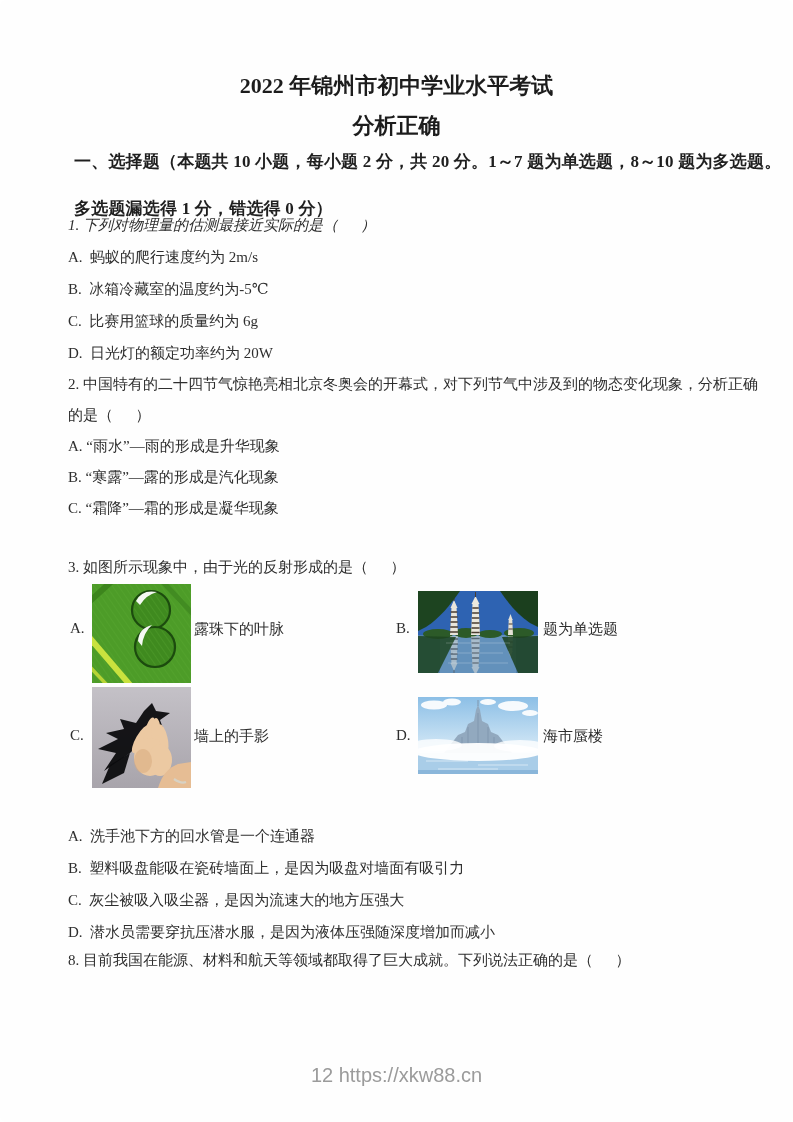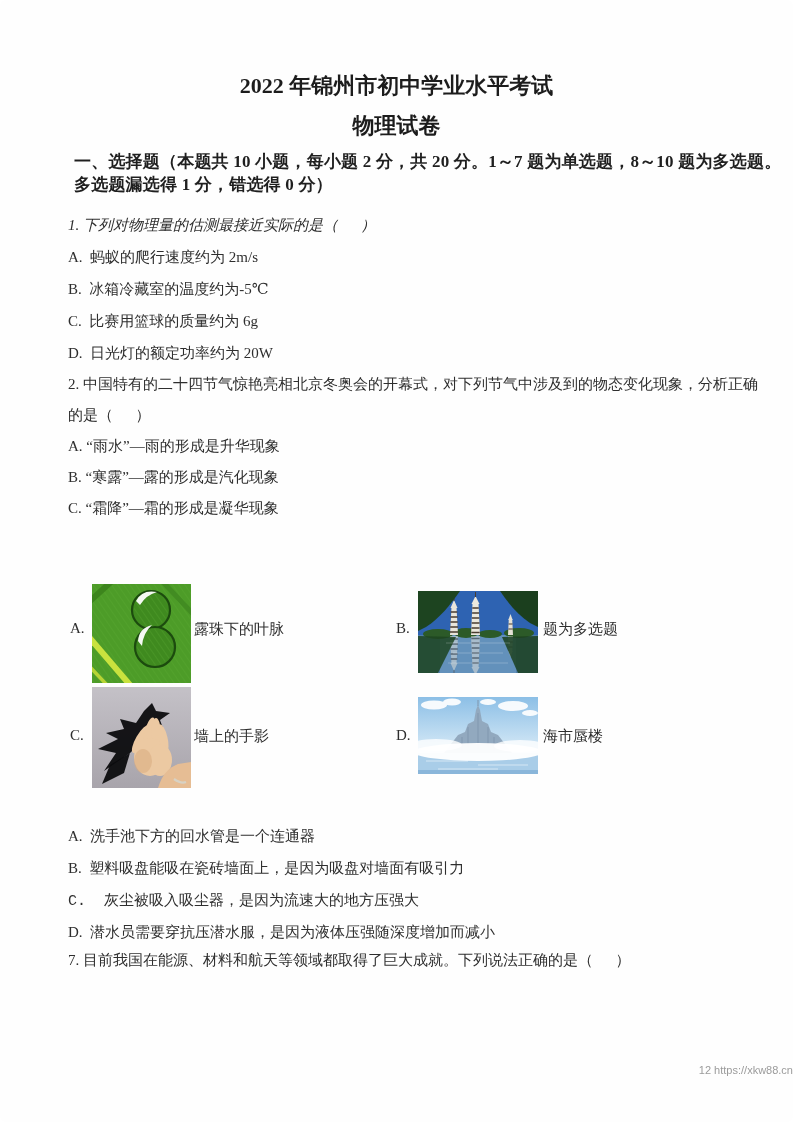--- a/index.html
+++ b/index.html
@@ -21,48 +21,49 @@
     position:absolute;left:66px;font-weight:bold;color:#1f1f1f;
     font-size:17px;white-space:pre;letter-spacing:0.2px;margin-left:8px;
   }
   .ln{
     position:absolute;left:68px;font-size:15px;color:#2e2e2e;white-space:pre;
   }
   .lbl{position:absolute;font-size:15px;color:#2e2e2e;white-space:pre;}
   .img-box{position:absolute;line-height:0;}
   .img-box svg{display:block;}
   .footer{
-    position:absolute;left:0;width:793px;top:1064px;text-align:right;
+    position:absolute;left:0;width:793px;top:1064px;text-align:center;
     font-family:"Liberation Sans","DejaVu Sans",sans-serif;
-    font-size:11px;color:#9b9b9b;white-space:pre;
+    font-size:20px;color:#9b9b9b;white-space:pre;
   }
 </style>
 </head>
 <body>
 
 <div class="page">
 
   <div class="center-line" style="top:71px;">2022 年锦州市初中学业水平考试</div>
-  <div class="center-line" style="top:111px;">物理试卷</div>
+  <div class="center-line" style="top:111px;">分析正确</div>
 
   <div class="sec" style="top:150px;">一、选择题（本题共 10 小题，每小题 2 分，共 20 分。1～7 题为单选题，8～10 题为多选题。</div>
-  <div class="sec" style="top:173px;">多选题漏选得 1 分，错选得 0 分）</div>
+  <div class="sec" style="top:197px;">多选题漏选得 1 分，错选得 0 分）</div>
 
   <div class="ln" style="top:216px;font-style:italic;">1. 下列对物理量的估测最接近实际的是（      ）</div>
   <div class="ln" style="top:248px;">A.  蚂蚁的爬行速度约为 2m/s</div>
   <div class="ln" style="top:280px;">B.  冰箱冷藏室的温度约为-5℃</div>
   <div class="ln" style="top:312px;">C.  比赛用篮球的质量约为 6g</div>
   <div class="ln" style="top:344px;">D.  日光灯的额定功率约为 20W</div>
 
   <div class="ln" style="top:375px;">2. 中国特有的二十四节气惊艳亮相北京冬奥会的开幕式，对下列节气中涉及到的物态变化现象，分析正确</div>
   <div class="ln" style="top:406px;">的是（      ）</div>
   <div class="ln" style="top:437px;">A. “雨水”—雨的形成是升华现象</div>
   <div class="ln" style="top:468px;">B. “寒露”—露的形成是汽化现象</div>
   <div class="ln" style="top:499px;">C. “霜降”—霜的形成是凝华现象</div>
 
+  <div class="ln" style="top:558px;">3. 如图所示现象中，由于光的反射形成的是（      ）</div>
 
   <div class="lbl" style="left:70px;top:620px;">A.</div>
   <div class="img-box" style="left:92px;top:584px;">
     <svg viewBox="0 0 99 99" width="99" height="99">
       <defs>
         <pattern id="ltx" width="5" height="5" patternUnits="userSpaceOnUse" patternTransform="rotate(-35)">
           <line x1="0" y1="0" x2="0" y2="5" stroke="#67b53a" stroke-width="1.2" opacity="0.55"></line>
         </pattern>
       </defs>
       <rect width="99" height="99" fill="#4d9c28"></rect>
@@ -111,21 +112,21 @@
       <path d="M120,0 H82 C90,12 100,24 112,32 L120,36 Z" fill="#1b3f1e"></path>
       <path d="M0,45 L38,46 L20,82 L0,82 Z" fill="#1d4420" opacity="0.85"></path>
       <path d="M120,45 L84,46 L100,82 L120,82 Z" fill="#1b3f1e" opacity="0.85"></path>
       <g stroke="#ffffff" stroke-width="1" opacity="0.22">
         <line x1="28" y1="52" x2="92" y2="52"></line>
         <line x1="35" y1="62" x2="85" y2="62"></line>
         <line x1="30" y1="72" x2="90" y2="72"></line>
       </g>
     </svg>
   </div>
-  <div class="lbl" style="left:543px;top:620px;">题为多选题</div>
+  <div class="lbl" style="left:543px;top:620px;">题为单选题</div>
 
   <div class="lbl" style="left:70px;top:727px;">C.</div>
   <div class="img-box" style="left:92px;top:687px;">
     <svg viewBox="0 0 99 101" width="99" height="101">
       <defs>
         <linearGradient id="wall" x1="0" y1="0" x2="0" y2="1">
           <stop offset="0" stop-color="#c4c1c7"></stop>
           <stop offset="1" stop-color="#a8a4ab"></stop>
         </linearGradient>
       </defs>
@@ -178,20 +179,20 @@
         <line x1="60" y1="68" x2="110" y2="68"></line>
         <line x1="20" y1="72" x2="80" y2="72"></line>
       </g>
       <rect y="73" width="120" height="4" fill="#8ab6da"></rect>
     </svg>
   </div>
   <div class="lbl" style="left:543px;top:727px;">海市蜃楼</div>
 
   <div class="ln" style="top:827px;">A.  洗手池下方的回水管是一个连通器</div>
   <div class="ln" style="top:859px;">B.  塑料吸盘能吸在瓷砖墙面上，是因为吸盘对墙面有吸引力</div>
-  <div class="ln" style="top:891px;font-family:Liberation Mono, monospace;">C.  灰尘被吸入吸尘器，是因为流速大的地方压强大</div>
+  <div class="ln" style="top:891px;">C.  灰尘被吸入吸尘器，是因为流速大的地方压强大</div>
   <div class="ln" style="top:923px;text-align:right;">D.  潜水员需要穿抗压潜水服，是因为液体压强随深度增加而减小</div>
 
-  <div class="ln" style="top:951px;">7. 目前我国在能源、材料和航天等领域都取得了巨大成就。下列说法正确的是（      ）</div>
+  <div class="ln" style="top:951px;">8. 目前我国在能源、材料和航天等领域都取得了巨大成就。下列说法正确的是（      ）</div>
 
   <div class="footer">12 https://xkw88.cn</div>
 
 </div>
 
 </body></html>

